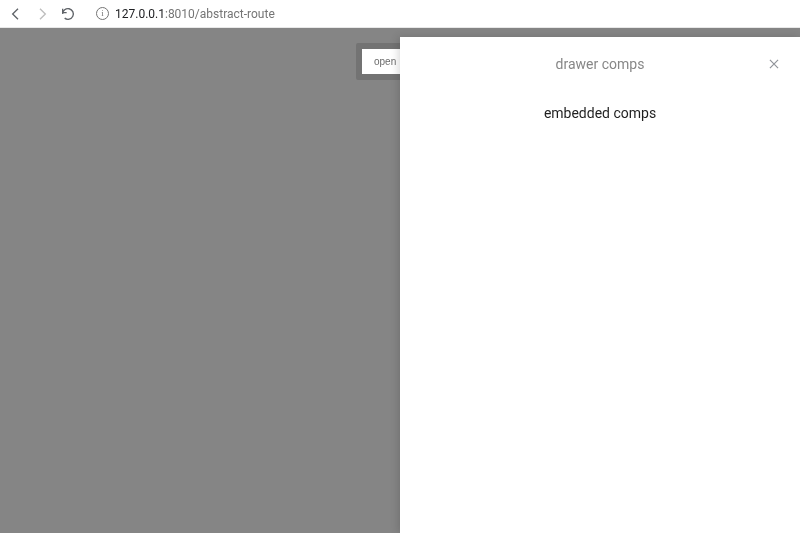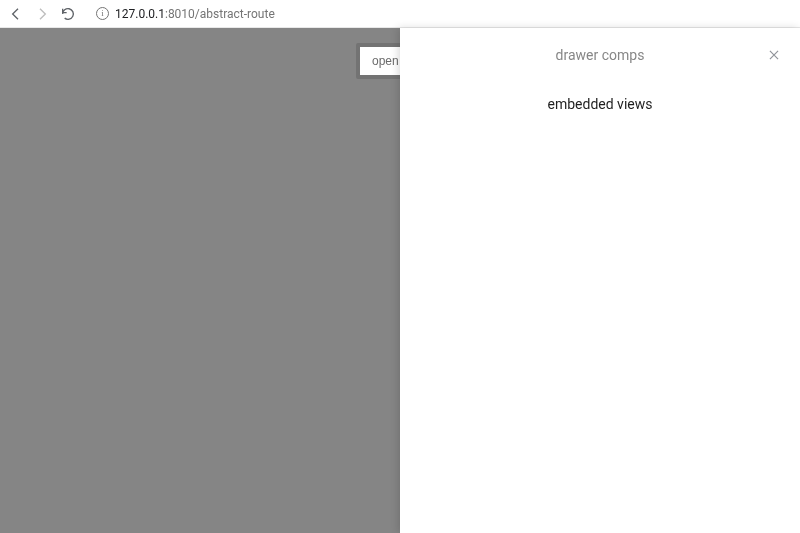--- a/index.html
+++ b/index.html
@@ -70,29 +70,29 @@
     .overlay {
       position: absolute;
       inset: 0;
       background: rgba(0,0,0,0.48);
     }
     .underlying-btn {
       position: absolute;
       top: 15px;
       left: 356px;
       background: #fff;
-      border: 4px solid #737373;
+      border: 6px solid #737373;
       padding: 7px 12px;
-      font-size: 12px;
+      font-size: 10px;
       color: #6b6b6b;
       border-radius: 2px;
     }
     .drawer {
       position: absolute;
-      top: 0;
+      top: 9px;
       right: 0;
       bottom: 0;
       width: 400px;
       background: #fff;
       box-shadow: -2px 0 8px rgba(0,0,0,0.15);
       display: flex;
       flex-direction: column;
     }
     .drawer-header {
       height: 54px;
@@ -175,18 +175,18 @@
   <div class="drawer">
     <div class="drawer-header">
       <span class="drawer-title">drawer comps</span>
       <div class="drawer-close">
         <svg viewBox="0 0 24 24">
             <path fill="none" stroke="currentColor" stroke-width="2" d="M5 5l14 14M19 5L5 19"></path>
           </svg>
       </div>
     </div>
     <div class="drawer-body">
-      <div class="drawer-content">embedded views</div>
+      <div class="drawer-content">embedded comps</div>
     </div>
   </div>
 
   <div class="watermark"></div>
 </div>
 
 </body></html>

